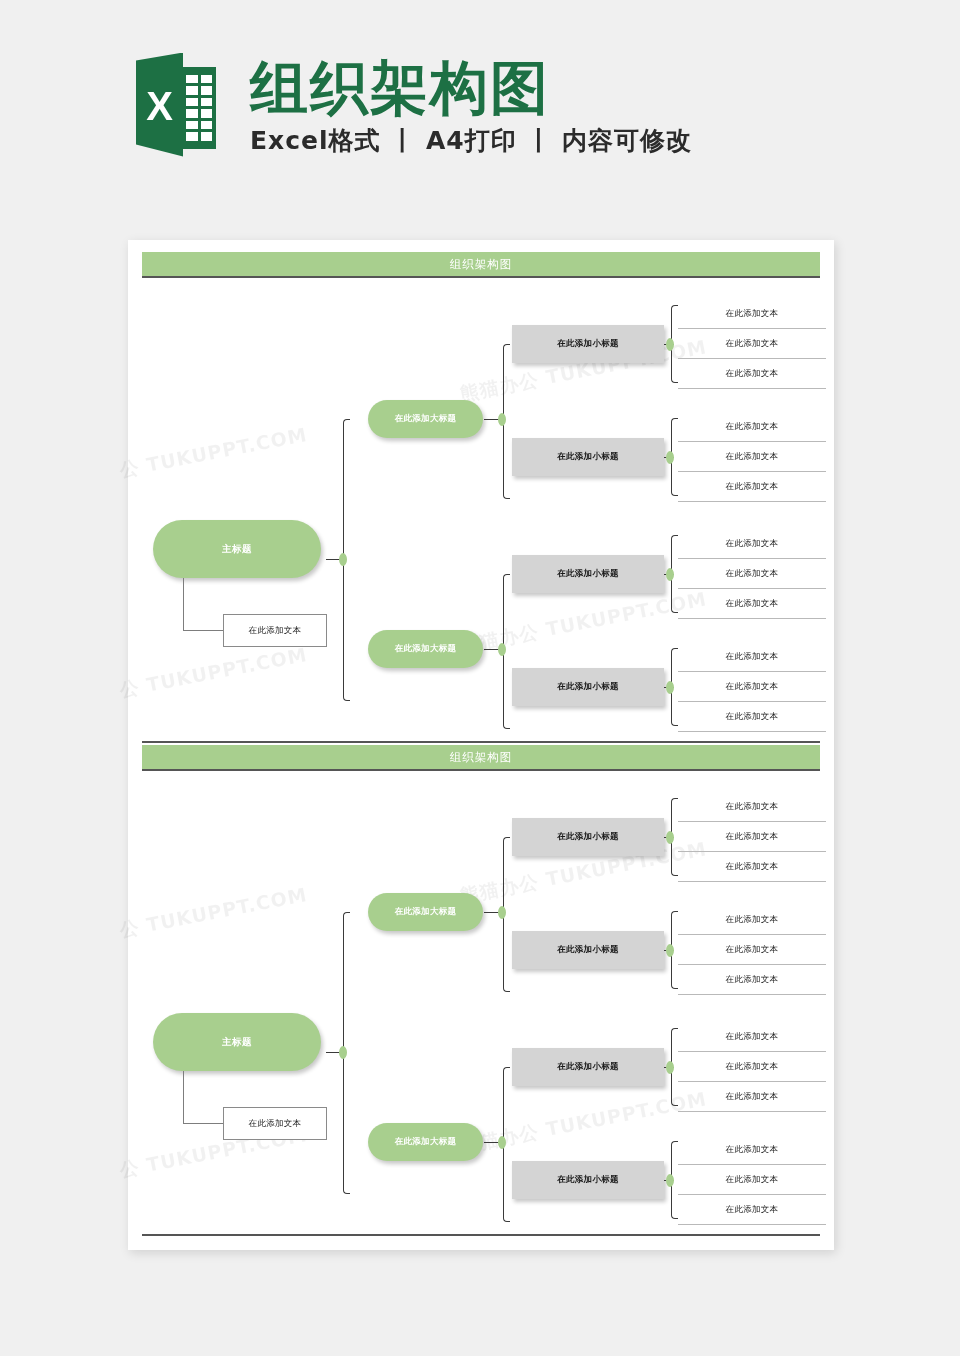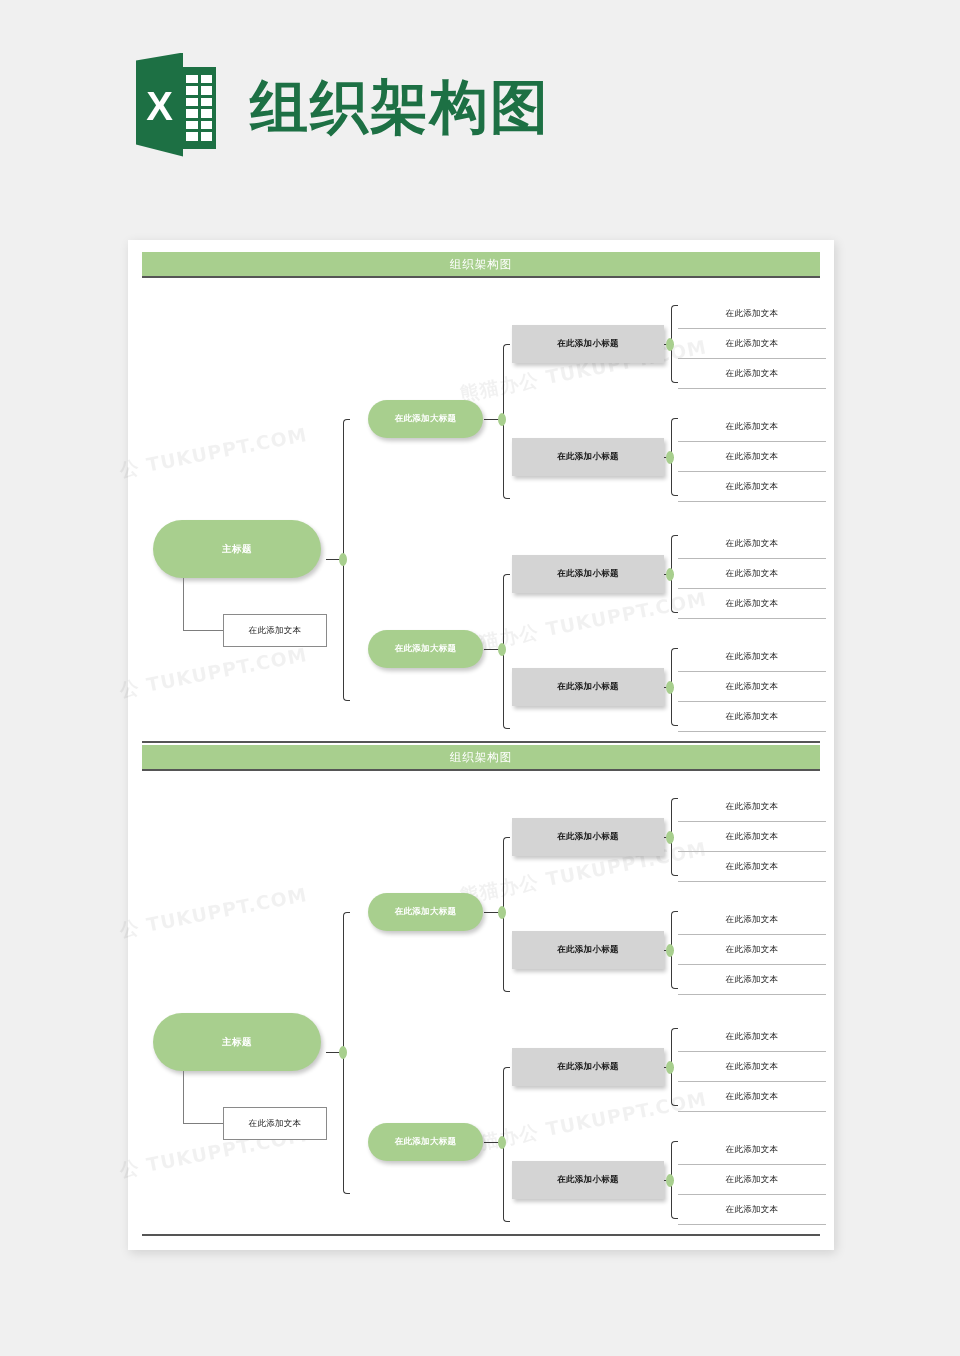--- a/index.html
+++ b/index.html
@@ -274,20 +274,21 @@
           <span></span>
         </div>
       <div class="row">
           <span class="wide"></span>
           <span></span>
         </div>
     </div>
   </div>
   <div class="header-text">
     <div class="main-title">组织架构图</div>
+    <div class="sub-title">Excel格式 丨 A4打印 丨 内容可修改</div>
   </div>
 </div>
 
 <div class="paper">
 
   <div class="wm" style="left:-10px; top:200px;">公 TUKUPPT.COM</div>
   <div class="wm" style="left:330px; top:118px;">熊猫办公 TUKUPPT.COM</div>
   <div class="wm" style="left:-10px; top:420px;">公 TUKUPPT.COM</div>
   <div class="wm" style="left:330px; top:370px;">熊猫办公 TUKUPPT.COM</div>
   <div class="wm" style="left:-10px; top:660px;">公 TUKUPPT.COM</div>

